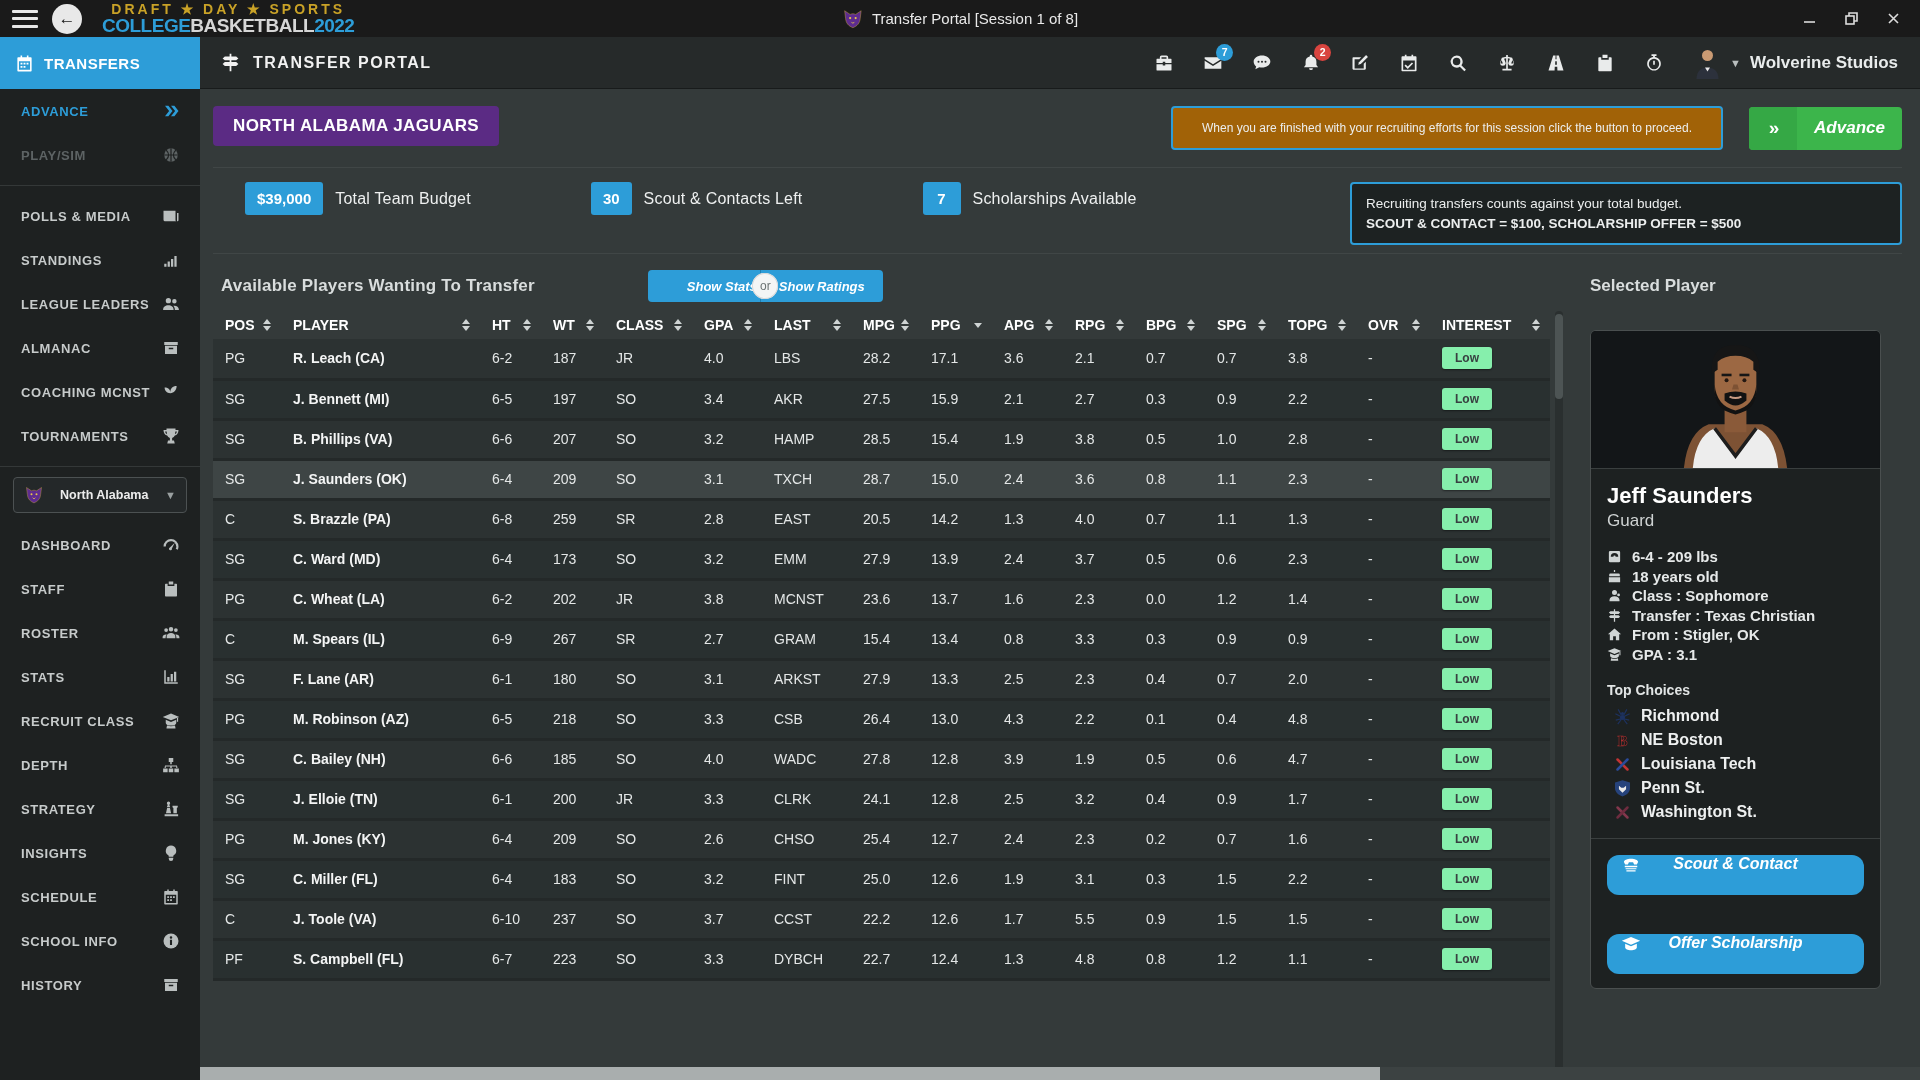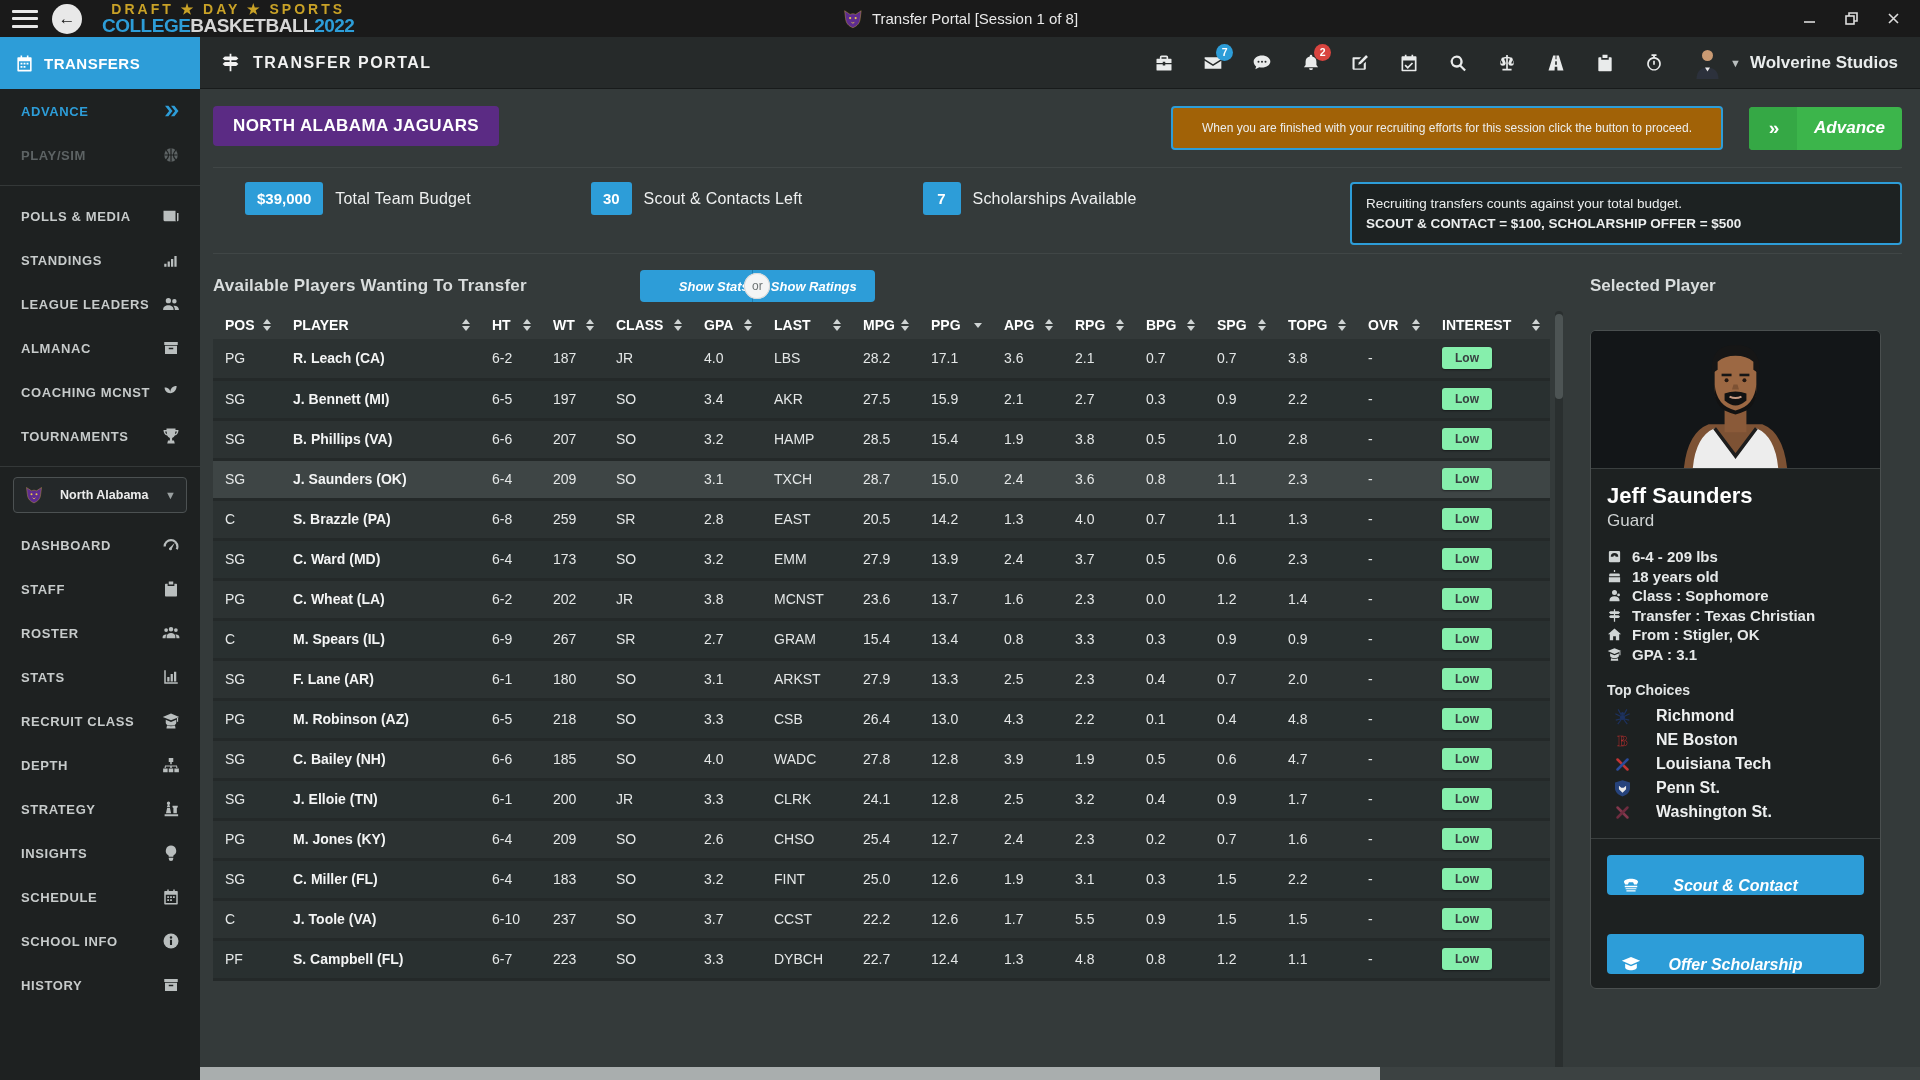--- a/index.html
+++ b/index.html
@@ -85,21 +85,21 @@
   .stat .slbl { font-size:16px; color:#eef0f0; margin-left:12px; letter-spacing:.2px; }
   .stat + .stat { margin-left:88px; }
   .info-box { margin-left:auto; width:552px; border:2px solid #2d9dd8; border-radius:4px; background:#1d2222;
     color:#eceeee; font-size:13.5px; padding:10px 14px; line-height:1.45; }
   .info-box .l2 { font-weight:bold; }
   .hdiv2 { border-top:1px solid #404646; margin-top:8px; }
 
   .row-content { display:flex; margin-top:16px; }
   .players-col { width:1337px; flex:none; position:relative; }
   .section-head { display:flex; align-items:center; height:32px; }
-  .sec-title { font-size:17px; font-weight:bold; color:#d9dddd; letter-spacing:.2px; }
+  .sec-title { font-size:17px; font-weight:bold; color:#d9dddd; letter-spacing:.2px;margin-left:8px; }
   .toggle-group { display:flex; align-items:center; position:relative; margin-left:113px; }
   .tg-btn { background:#2d9dd8; color:#fff; font-size:13px; font-weight:bold; font-style:italic;
     height:32px; display:flex; align-items:center; justify-content:center; cursor:pointer; }
   .tg-left { width:113px; border-radius:4px 0 0 4px; border-right:1px solid #1f7fb2;padding-left:36px; }
   .tg-right { width:122px; border-radius:0 4px 4px 0; }
   .or-circle { position:absolute; left:50%; top:50%; transform:translate(-50%,-50%); width:26px; height:26px;
     border-radius:50%; background:#f4f5f5; color:#6c7373; font-size:12px; display:flex; align-items:center; justify-content:center; box-shadow:0 0 0 1px #d8d8d8 inset; }
 
   
   table { border-collapse:collapse; table-layout:fixed; width:1337px; margin-top:9px; }
@@ -125,26 +125,26 @@
   .player-card { margin-top:28px; border:1px solid #4a4f4f; border-radius:6px; background:#1d2121; overflow:hidden; }
   .pc-photo { height:138px; background:#131618; border-bottom:1px solid #3a3f3f; }
   .pc-photo svg { width:100%; height:100%; }
   .pc-body { padding:14px 16px 0; }
   .pc-name { font-size:22px; font-weight:bold; color:#fff; }
   .pc-pos { font-size:17px; color:#cfd3d3; margin-top:2px; }
   .pc-details { margin-top:16px; }
   .pc-detail { display:flex; align-items:center; gap:10px; color:#e6e9e9; font-size:15px; font-weight:bold; height:19.5px; }
   .pc-detail .ic { width:15px; height:15px; color:#cfd4d4; flex:none; }
   .pc-choices-label { margin-top:18px; font-size:14px; font-weight:bold; color:#e2e5e5; }
-  .pc-choice { display:flex; align-items:center; gap:24px; height:24px; color:#eef0f0; font-size:16px; font-weight:bold; }
+  .pc-choice { display:flex; align-items:center; gap:9px; height:24px; color:#eef0f0; font-size:16px; font-weight:bold; }
   .pc-choice .logo { width:19px; height:19px; flex:none; }
   .pc-choice .logo svg { width:100%; height:100%; }
   .pc-footer { border-top:1px solid #3a3f3f; margin-top:14px; padding:16px 16px 14px; }
-  .pc-btn { position:relative; height:40px; background:#2d9dd8; border-radius:4px; color:#fff;
-    display:flex; align-items:flex-end; justify-content:center; font-size:16px; font-weight:bold; font-style:italic; cursor:pointer; }
+  .pc-btn { position:relative; height:40px; background:#2d9dd8; border-radius:12px; color:#fff;
+    display:flex; align-items:flex-start; justify-content:center; font-size:16px; font-weight:bold; font-style:italic; cursor:pointer; }
   .pc-btn .ic { position:absolute; left:14px; width:20px; height:20px; }
   .pc-btn + .pc-btn { margin-top:39px; }
 
   
   .h-scrollbar { position:absolute; left:200px; right:0; bottom:0; height:13px; background:#3c4242; }
   .h-scrollbar .hthumb { height:13px; width:1180px; background:#a9aeae; }
 </style>
 </head>
 <body>
 

